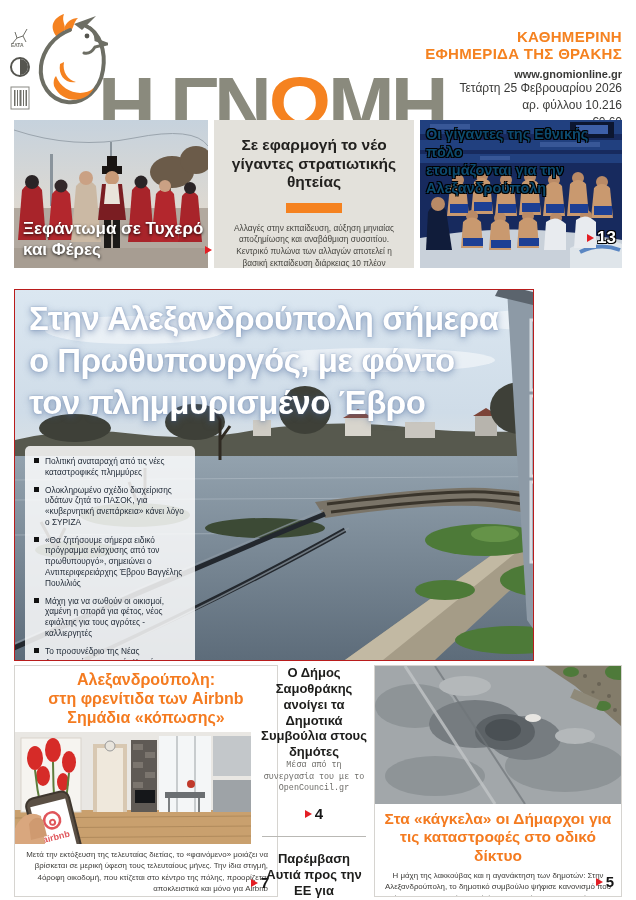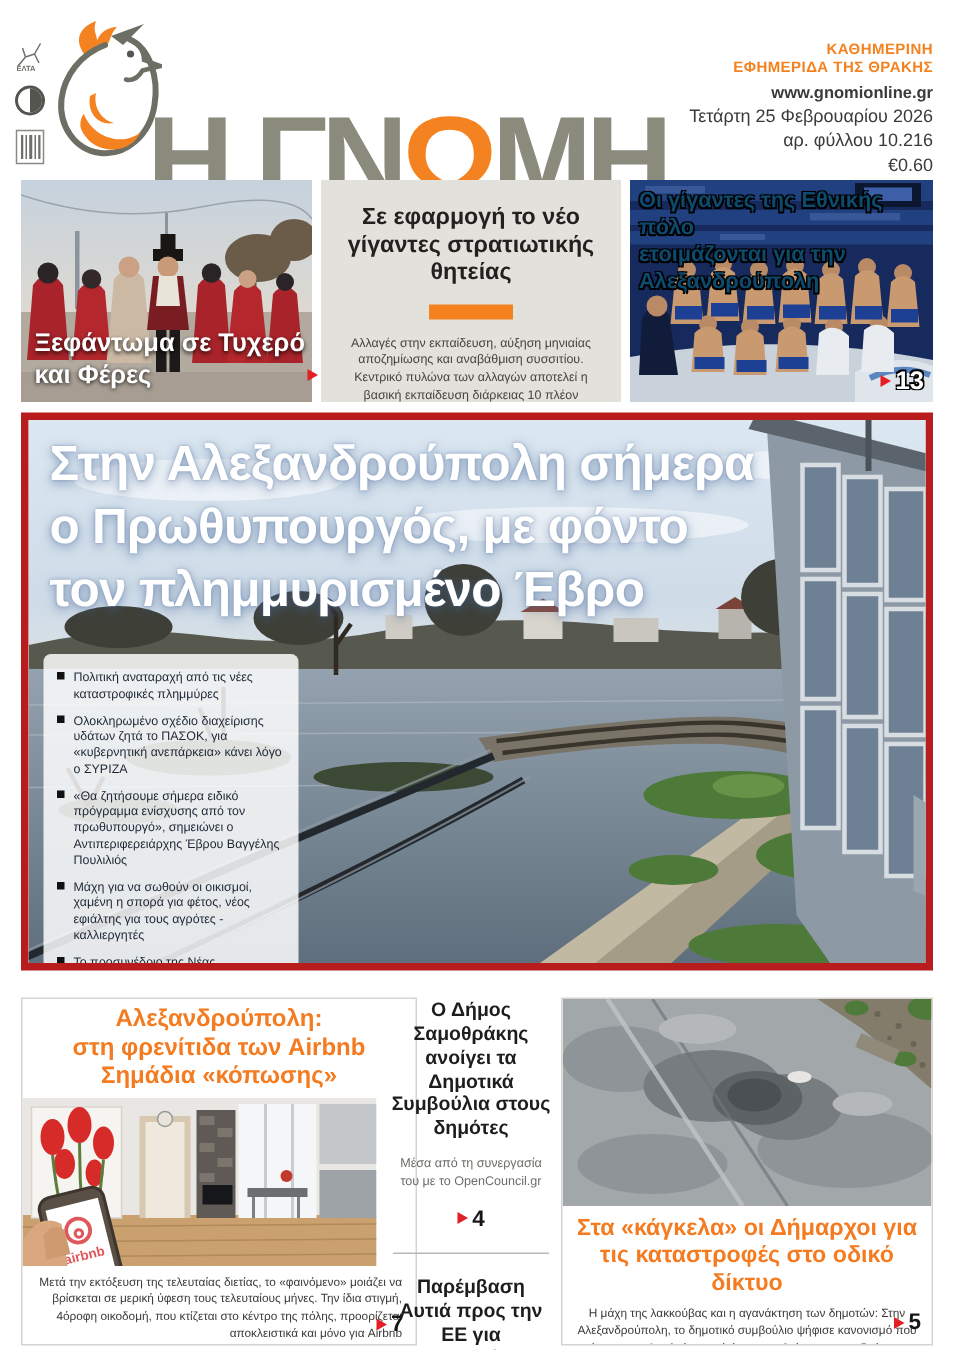--- a/index.html
+++ b/index.html
@@ -5,21 +5,21 @@
   html,body{margin:0;padding:0;background:#fff;}
   .page{position:relative;width:636px;height:900px;background:#fff;overflow:hidden;
         font-family:"Liberation Sans",sans-serif;color:#1d1d1b;}
   
   .stamps{position:absolute;left:7px;top:24px;width:26px;display:flex;flex-direction:column;gap:7px;align-items:center;}
   .stamp{width:22px;height:24px;color:#6f6f68;display:flex;align-items:center;justify-content:center;}
   .brand{position:absolute;left:98px;top:18px;font-size:80px;font-weight:bold;color:#8a8a7d;
          letter-spacing:-4px;line-height:1;white-space:nowrap;margin-top:48px;}
   .brand .omega{color:#f58220;}
   .mast-info{position:absolute;right:14px;top:28px;text-align:right;line-height:1.15;}
-  .tagline{color:#f58220;font-weight:bold;font-size:10px;letter-spacing:.3px;}
+  .tagline{color:#f58220;font-weight:bold;font-size:15px;letter-spacing:.3px;}
   .site{font-weight:bold;color:#3a3a38;font-size:11px;margin-top:5px;}
   .mast-small{color:#3a3a38;font-size:12px;line-height:1.4;text-align:right;}
   
   .arrow{display:inline-block;width:0;height:0;border-left:7px solid #e31e24;
          border-top:4.5px solid transparent;border-bottom:4.5px solid transparent;margin-right:3px;}
   .photo-badge{position:absolute;font-weight:bold;font-size:17px;color:#fff;
      text-shadow:-1px -1px 0 #000,1px -1px 0 #000,-1px 1px 0 #000,1px 1px 0 #000;display:flex;align-items:center;}
   .text-badge{font-weight:bold;font-size:15px;color:#161616;display:inline-flex;align-items:center;}
   
   .top-story{position:absolute;top:120px;height:148px;overflow:hidden;}
@@ -28,40 +28,40 @@
   .ts-c{left:420px;width:202px;}
   .ts-a svg,.ts-c svg{display:block;}
   .carnival-caption{position:absolute;left:9px;bottom:8px;color:#fff;font-weight:bold;font-size:17px;
      line-height:1.2;text-shadow:0 1px 3px rgba(0,0,0,.85);}
   .ts-b .hl{font-weight:bold;font-size:15.5px;text-align:center;color:#22211f;margin:16px 12px 0;line-height:1.2;}
   .orange-bar{width:56px;height:10px;background:#f58220;margin:11px auto 10px;}
   .ts-b .sum{font-size:8.3px;color:#45443f;text-align:center;margin:0 14px;line-height:1.4;}
   .wp-caption{position:absolute;left:6px;top:5px;color:#0c4a6e;font-weight:bold;font-size:14.5px;line-height:1.25;
      text-shadow:-1px -1px 0 #000,1px -1px 0 #000,-1px 1px 0 #000,1px 1px 0 #000;}
   
-  .main-box{position:absolute;left:14px;top:275px;width:608px;height:372px;border:5px solid #b91c1c;
+  .main-box{position:absolute;left:14px;top:289px;width:520px;height:372px;border:1px solid #b91c1c;
      box-sizing:border-box;overflow:hidden;}
   .main-box svg{display:block;}
   .main-hl{position:absolute;left:14px;top:8px;color:#fff;font-weight:bold;font-size:33px;line-height:1.28;
      letter-spacing:-.5px;text-shadow:0 2px 7px rgba(70,100,150,.6),0 0 2px rgba(80,110,160,.5);}
   .bullet-box{position:absolute;left:10px;top:156px;width:170px;background:rgba(255,255,255,.84);
      border-radius:5px;padding:10px 9px 7px;box-sizing:border-box;}
   .bullet-box ul{margin:0;padding:0;list-style:none;}
   .bullet-box li{font-size:8.3px;color:#1d2734;line-height:1.3;margin-bottom:7px;padding-left:11px;position:relative;}
   .bullet-box li::before{content:"";position:absolute;left:0;top:2px;width:5px;height:5px;background:#111;}
   
   .bl-box{position:absolute;left:14px;top:665px;width:264px;height:232px;border:1px solid #d6d4d0;
      box-sizing:border-box;overflow:hidden;}
   .bl-hl{color:#f47b20;font-weight:bold;font-size:16px;text-align:center;line-height:1.18;margin-top:5px;}
   .bl-box svg{display:block;margin-top:4px;}
   .bl-sum{font-size:7.9px;color:#3c3b38;text-align:right;line-height:1.45;margin:5px 9px 0;position:relative;}
   .bl-badge{position:absolute;right:8px;bottom:5px;}
   .mid-col{position:absolute;left:260px;top:665px;width:108px;text-align:center;}
   .mid-hl{font-weight:bold;font-size:13px;color:#1d1d1b;line-height:1.22;}
-  .mid-sum{font-size:8.4px;color:#6e6d69;line-height:1.35;margin-top:10px;}
+  .mid-sum{font-size:8.4px;color:#6e6d69;line-height:1.35;font-family:Liberation Mono, monospace;}
   .mid-badge{margin-top:11px;}
   .mid-divider{border:none;border-top:1px solid #b9b8b4;margin:14px 2px;}
   .br-box{position:absolute;left:374px;top:665px;width:248px;height:232px;border:1px solid #d6d4d0;
      box-sizing:border-box;overflow:hidden;}
   .br-box svg{display:block;}
   .br-hl{color:#f47b20;font-weight:bold;font-size:15.5px;text-align:center;line-height:1.18;margin-top:6px;}
   .br-sum{font-size:7.9px;color:#3c3b38;text-align:center;line-height:1.45;margin:5px 8px 0;}
   .br-badge{position:absolute;right:7px;bottom:6px;}
 </style>
 </head>
@@ -277,21 +277,21 @@
           <rect x="102" y="83" width="18" height="9"></rect>
           <rect x="126" y="84" width="18" height="9"></rect>
           <rect x="150" y="84" width="18" height="9"></rect>
           <rect x="174" y="86" width="18" height="9"></rect>
         </g>
     </svg>
     <div class="wp-caption">
       <div>Οι γίγαντες της Εθνικής πόλο</div>
       <div>ετοιμάζονται για την Αλεξανδρούπολη</div>
     </div>
-    <div class="photo-badge" style="right:6px;bottom:4px;align-items:center;">
+    <div class="photo-badge" style="right:6px;bottom:20px;align-items:center;">
       <span class="arrow"></span>
       <span>13</span>
     </div>
   </div>
 
   <div class="main-box">
     <svg width="606" height="370" viewBox="0 0 606 370">
       <defs>
         <linearGradient id="sky2" x1="0" y1="0" x2="0" y2="1">
           <stop offset="0" stop-color="#dbe7f1"></stop>

